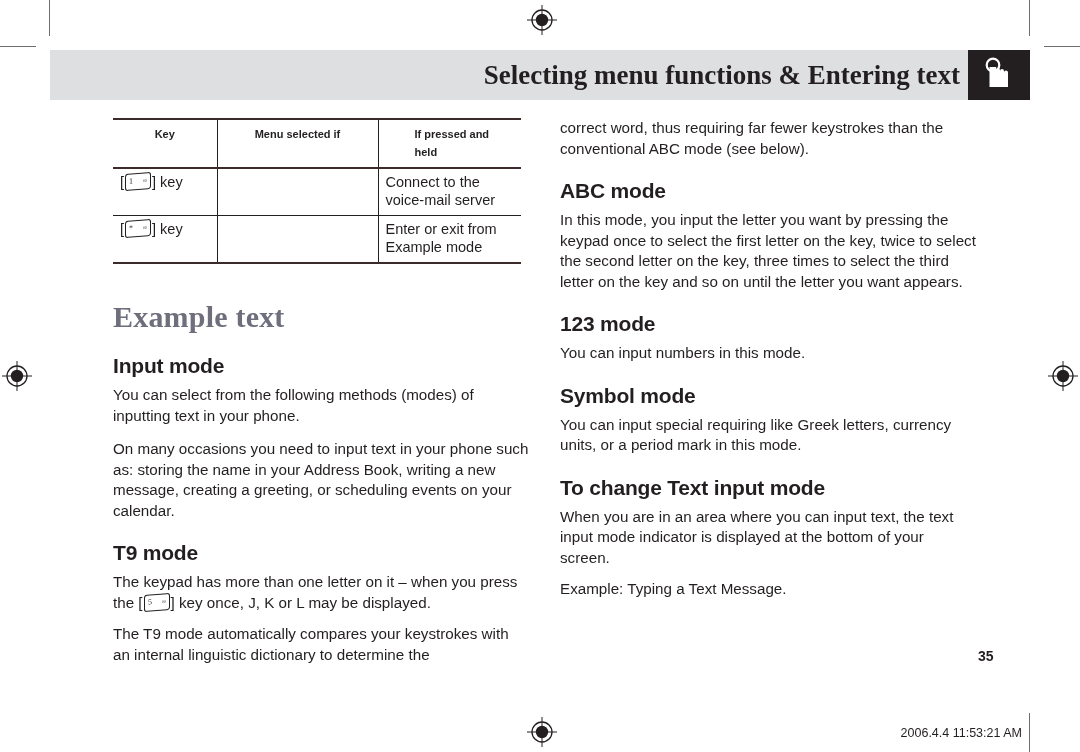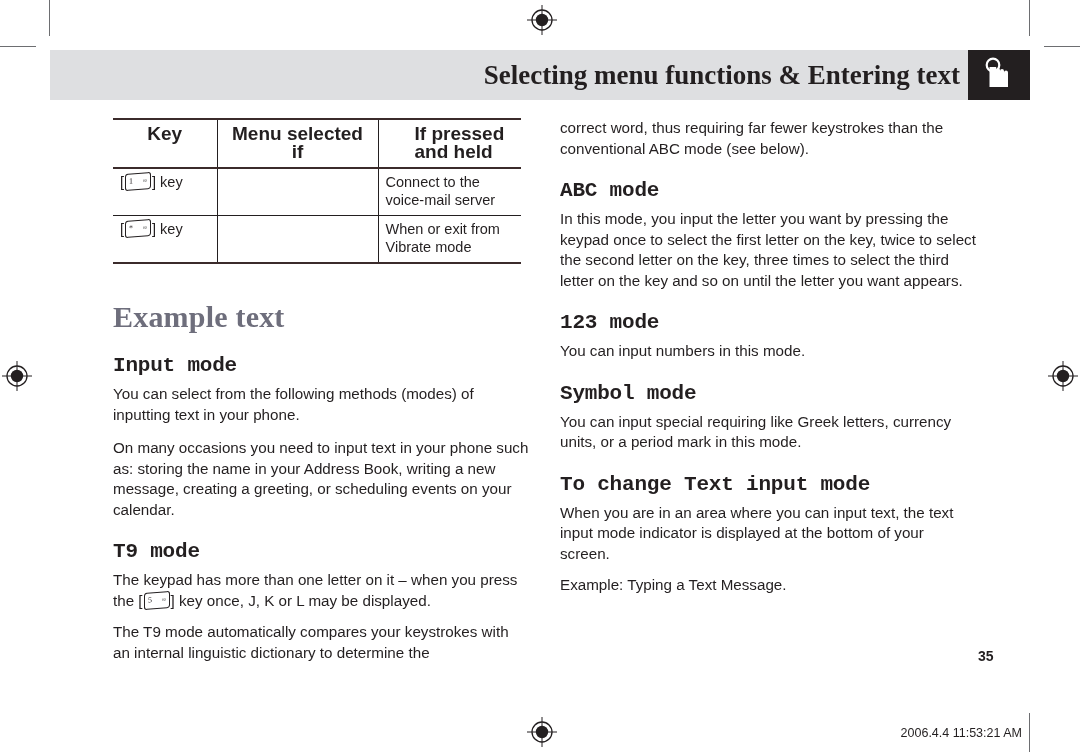--- a/index.html
+++ b/index.html
@@ -85,21 +85,21 @@
     font-size: 14.5px;
     line-height: 18px;
     color: #231f20;
   }
   table.key-table th:first-child,
   table.key-table td:first-child { border-left: none; }
   table.key-table thead th {
     border-top: 2.2px solid #3b2b2b;
     border-bottom: 2.2px solid #3b2b2b;
     font-weight: bold;
-    font-size: 19px;
+    font-size: 11px;
     text-align: center;
     padding: 5px 7px 6px;
   }
   table.key-table thead th.th-left { text-align: left; padding-left: 36px; }
   table.key-table tbody tr { border-bottom: 1.5px solid #231f20; }
   table.key-table tbody tr:last-child { border-bottom: 2.2px solid #3b2b2b; }
   table.key-table tbody td { height: 38px; }
   .col-key  { width: 104px; }
   .col-menu { width: 161px; }
   .col-held { width: 143px; }
@@ -140,21 +140,21 @@
   
   h1.section-serif {
     font-family: "Liberation Serif", serif;
     font-weight: bold;
     font-size: 30px;
     color: #6e6e7c;
     margin: 36px 0 14px 0;
     letter-spacing: 0.2px;
   }
   h2.sub {
-    font-family: Liberation Mono, monospace;
+    font-family: Liberation Sans, sans-serif;
     font-weight: bold;
     font-size: 21px;
     color: #231f20;
     margin: 20px 0 7px 0;
     letter-spacing: -0.2px;
   }
   p.body {
     font-size: 15.2px;
     line-height: 20.5px;
     color: #231f20;
@@ -273,21 +273,21 @@
           <span>[</span><span class="keyglyph"><i>1</i><u>∞</u></span><span>] key</span>
         </td>
         <td></td>
         <td>Connect to the voice-mail server</td>
       </tr>
       <tr>
         <td class="keycell">
           <span>[</span><span class="keyglyph"><i>*</i><u>∞</u></span><span>] key</span>
         </td>
         <td></td>
-        <td>When or exit from Vibrate mode</td>
+        <td>Enter or exit from Example mode</td>
       </tr>
     </tbody>
   </table>
 
   <h1 class="section-serif">Example text</h1>
 
   <h2 class="sub">Input mode</h2>
   <p class="body">You can select from the following methods (modes) of inputting text in your phone.</p>
   <p class="body">On many occasions you need to input text in your phone such as: storing the name in your Address Book, writing a new message, creating a greeting, or scheduling events on your calendar.</p>
 

